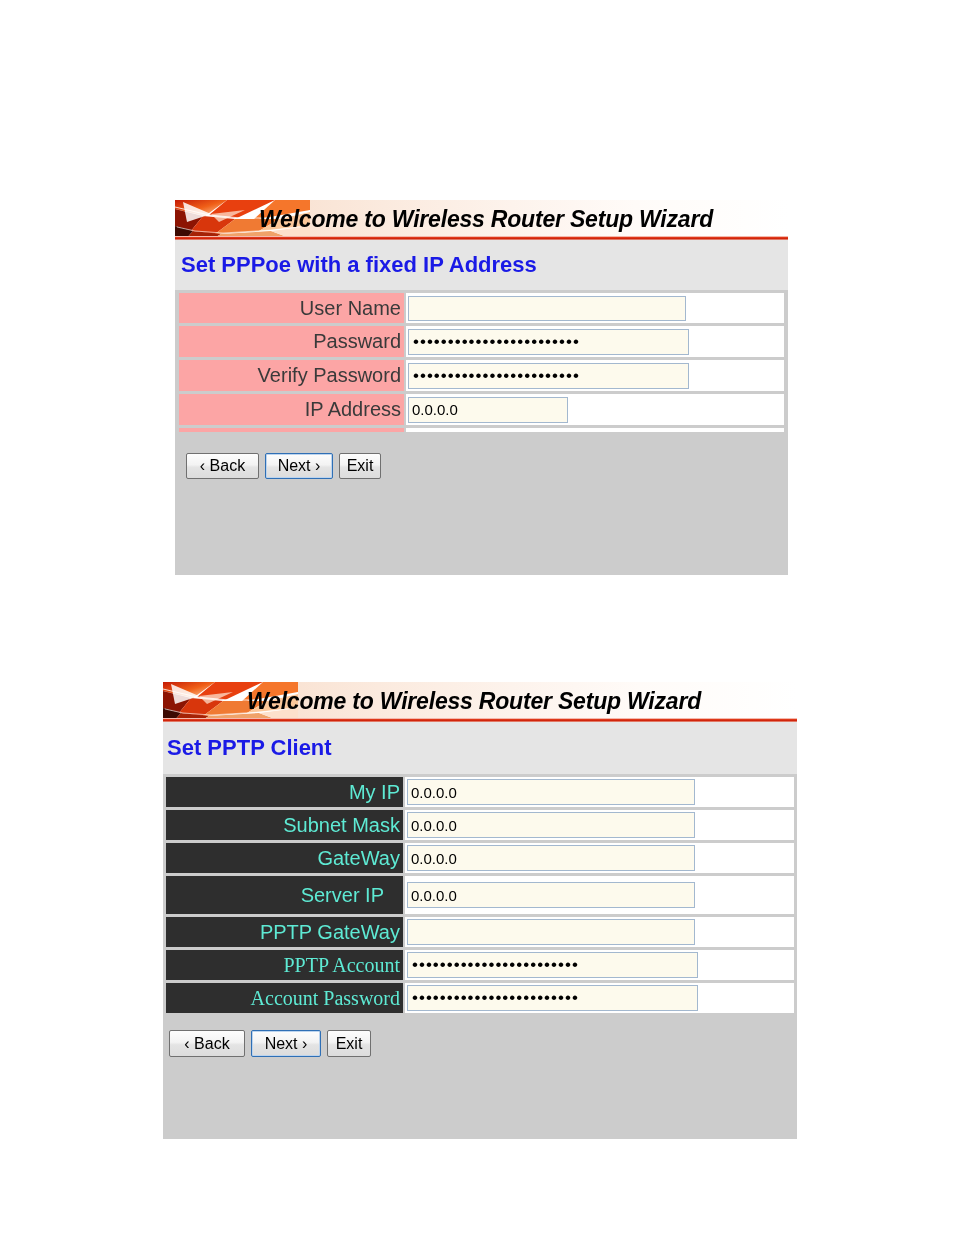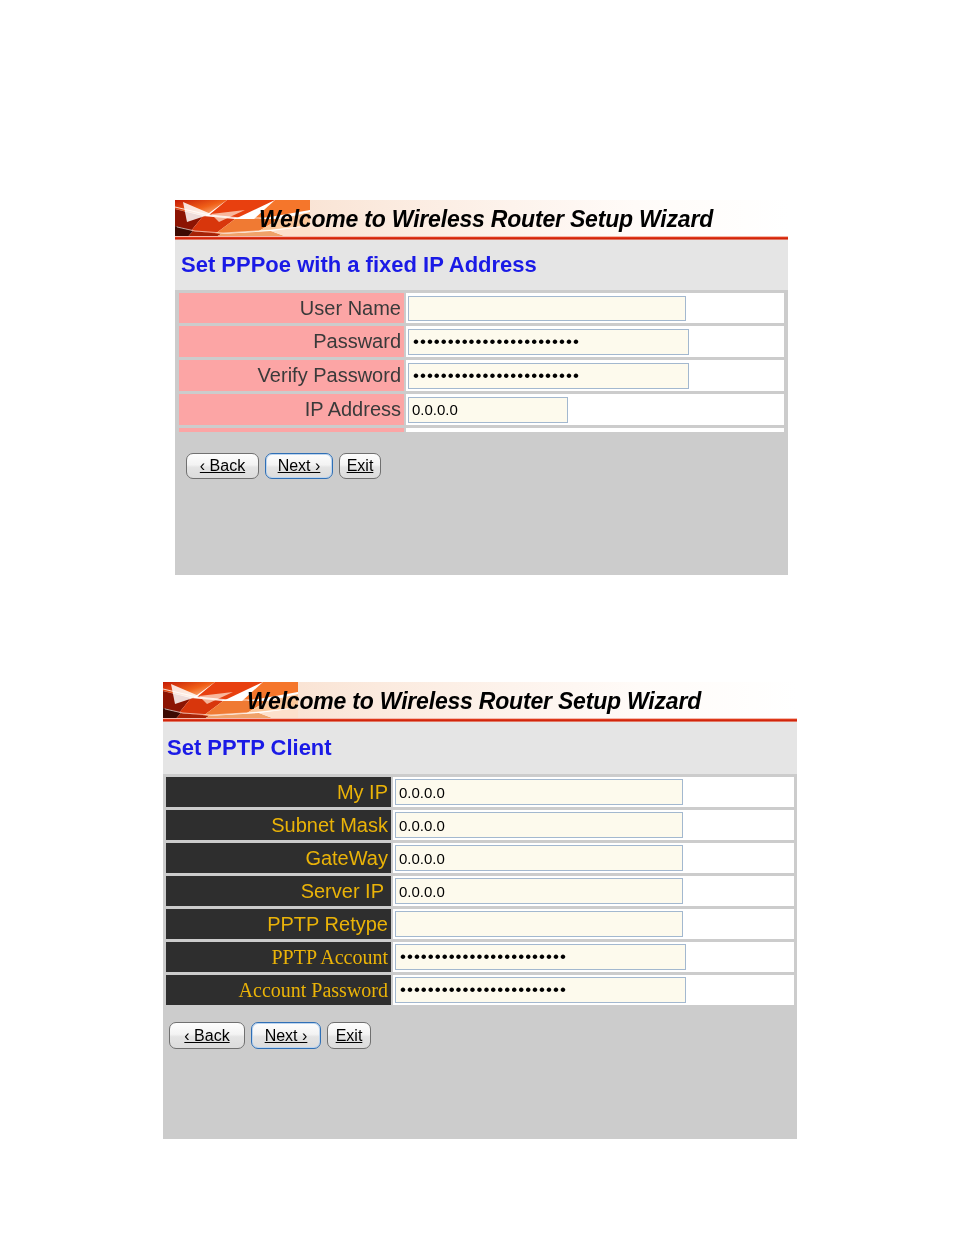--- a/index.html
+++ b/index.html
@@ -86,21 +86,21 @@
   }
   .cell-label-light {
     background: #fca5a5;
     text-align: right;
     color: #3a3a3a;
     white-space: nowrap;
   }
   .cell-label-dark {
     background: #2e2e2e;
     text-align: right;
-    color: #eab308;
+    color: #5eead4;
     white-space: nowrap;
   }
   .cell-field {
     background: #ffffff;
   }
   .serif-label { font-family: "Liberation Serif", serif; }
 
   .txtbox {
     box-sizing: border-box;
     background: #fdfaed;
@@ -122,29 +122,28 @@
     align-items: center;
     letter-spacing: 1px;
   }
 
   
   .btnbar { display: flex; align-items: center; }
   .btn {
     box-sizing: border-box;
     background: linear-gradient(180deg, #fdfdfd 0%, #f3f3f3 45%, #e4e4e4 55%, #dcdcdc 100%);
     border: 1px solid #707070;
-    border-radius: 7px;
+    border-radius: 2px;
     color: #000000;
     font-family: "Liberation Sans", sans-serif;
     display: flex;
     align-items: center;
     justify-content: center;
     cursor: pointer;
     white-space: nowrap;
-    text-decoration: underline;
   }
   .btn.default {
     border: 1px solid #2f6fb5;
     box-shadow: inset 0 0 0 1px #bcd4ee;
   }
 </style>
 </head>
 <body>
 
 <div class="panel" id="panel-0" style="left:175px; top:200px; width:613px; height:375px;">
@@ -296,30 +295,30 @@
         </tr>
         <tr>
           <td class="cell-label-dark" style="width:218px; height:30px; padding-right:3px;">
             <span style="font-size:20px;">GateWay</span>
           </td>
           <td class="cell-field" style="height:30px; padding-left:2px;">
             <input class="txtbox" type="text" style="width: 288px; height: 26px; font-size: 15px; padding: 0px 3px;" value="0.0.0.0">
           </td>
         </tr>
         <tr>
-          <td class="cell-label-dark" style="width:218px; height:30px; padding-right:7px;">
+          <td class="cell-label-dark" style="width:218px; height:38px; padding-right:19px;">
             <span style="font-size:20px;">Server IP</span>
           </td>
           <td class="cell-field" style="height:30px; padding-left:2px;">
             <input class="txtbox" type="text" style="width: 288px; height: 26px; font-size: 15px; padding: 0px 3px;" value="0.0.0.0">
           </td>
         </tr>
         <tr>
           <td class="cell-label-dark" style="width:218px; height:30px; padding-right:3px;">
-            <span style="font-size:20px;">PPTP Retype</span>
+            <span style="font-size:20px;">PPTP GateWay</span>
           </td>
           <td class="cell-field" style="height:30px; padding-left:2px;">
             <input class="txtbox" type="text" style="width: 288px; height: 26px; font-size: 15px; padding: 0px 3px;" value="">
           </td>
         </tr>
         <tr>
           <td class="cell-label-dark serif-label" style="width:218px; height:30px; padding-right:3px;">
             <span style="font-size:20px;">PPTP Account</span>
           </td>
           <td class="cell-field" style="height:30px; padding-left:2px;">

